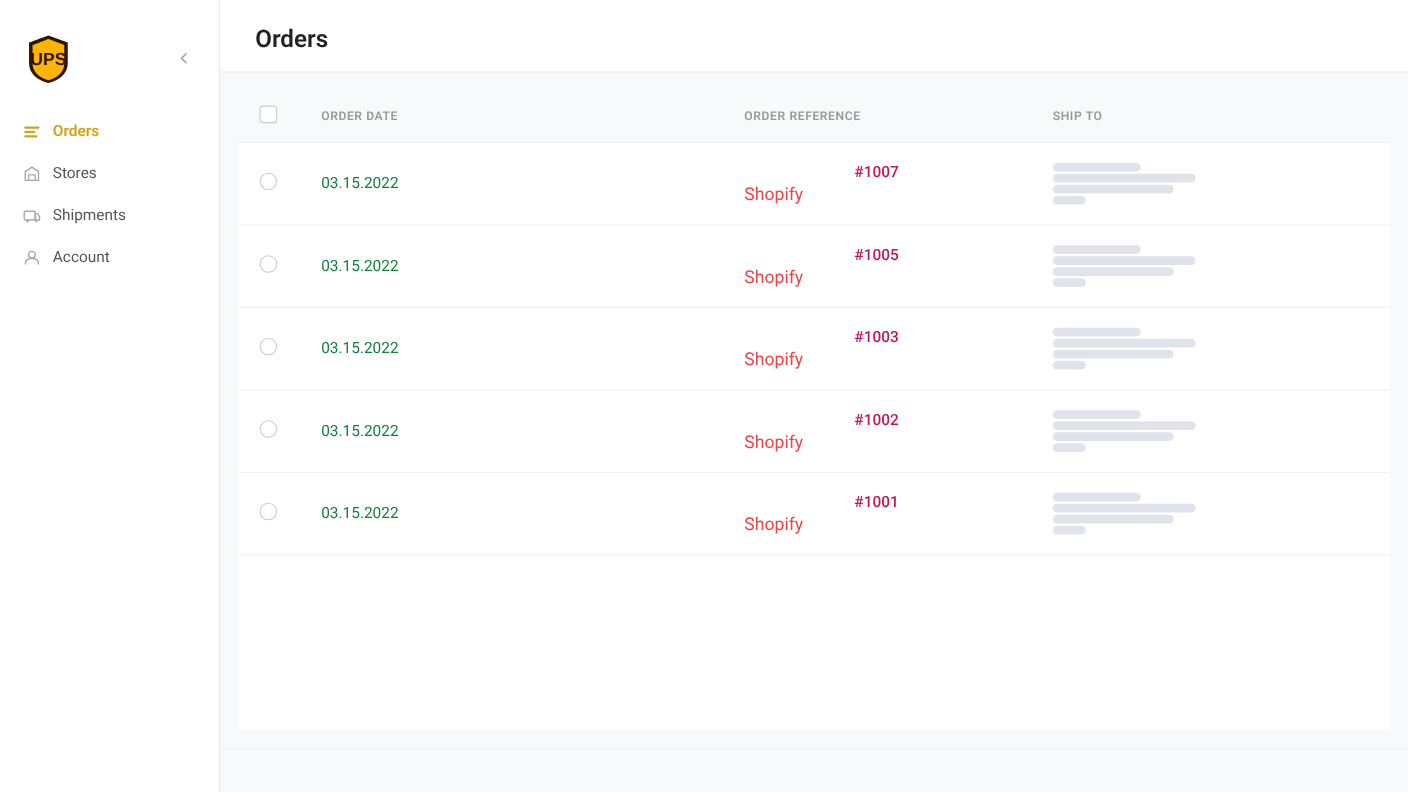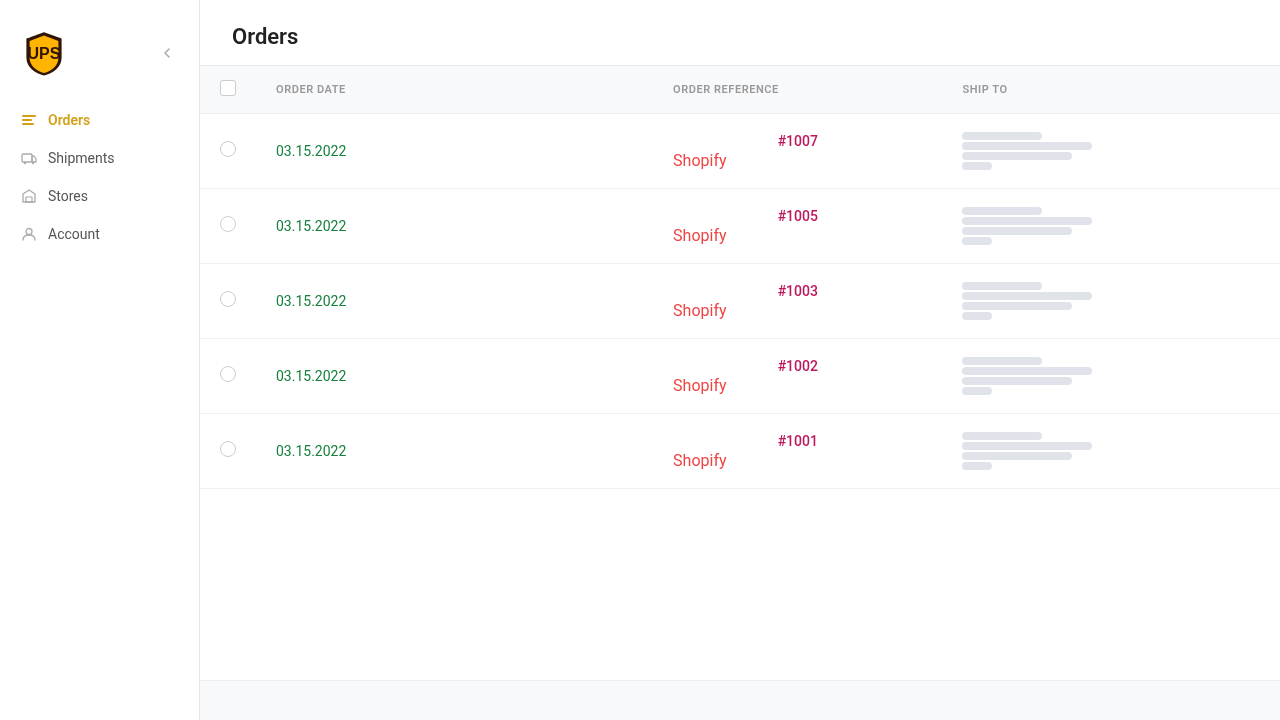--- a/index.html
+++ b/index.html
@@ -97,21 +97,21 @@
     }
     .page-title {
       font-size: 22px;
       font-weight: 600;
       color: #222;
     }
     .table-container {
       flex: 1;
       overflow-y: auto;
       background: #ffffff;
-      margin: 0;
+      margin: 16px;
     }
     .orders-table {
       width: 100%;
       border-collapse: collapse;
     }
     .orders-table thead tr {
       background: #f8f9fb;
       border-bottom: 1px solid #eee;
     }
     .orders-table th {
@@ -217,47 +217,47 @@
 
     <div class="nav-item active">
       <span class="nav-icon">
         <span class="icon-orders">
           <span></span>
             <span></span>
             <span></span>
         </span>
       </span>
       <span>Orders</span>
+    </div>
+
+    <div class="nav-item">
+      <span class="nav-icon">
+        <svg width="16" height="16" viewBox="0 0 16 16" fill="none" xmlns="http://www.w3.org/2000/svg">
+          <path d="M2 6l6-4 6 4v8H2V6z" stroke="#aaa" stroke-width="1.3" stroke-linejoin="round"></path>
+          <rect x="5" y="9" width="6" height="5" rx="0.5" stroke="#aaa" stroke-width="1.2"></rect>
+        </svg>
+      </span>
+      <span>Stores</span>
     </div>
 
     <div class="nav-item">
       <span class="nav-icon">
         <svg width="16" height="16" viewBox="0 0 16 16" fill="none" xmlns="http://www.w3.org/2000/svg">
           <rect x="1" y="4" width="10" height="8" rx="1" stroke="#aaa" stroke-width="1.3"></rect>
           <path d="M11 6h2l2 3v3h-4V6z" stroke="#aaa" stroke-width="1.3" stroke-linejoin="round"></path>
           <circle cx="4" cy="13" r="1.2" fill="#aaa"></circle>
           <circle cx="12" cy="13" r="1.2" fill="#aaa"></circle>
         </svg>
       </span>
       <span>Shipments</span>
     </div>
 
     <div class="nav-item">
       <span class="nav-icon">
         <svg width="16" height="16" viewBox="0 0 16 16" fill="none" xmlns="http://www.w3.org/2000/svg">
-          <path d="M2 6l6-4 6 4v8H2V6z" stroke="#aaa" stroke-width="1.3" stroke-linejoin="round"></path>
-          <rect x="5" y="9" width="6" height="5" rx="0.5" stroke="#aaa" stroke-width="1.2"></rect>
-        </svg>
-      </span>
-      <span>Stores</span>
-    </div>
-
-    <div class="nav-item">
-      <span class="nav-icon">
-        <svg width="16" height="16" viewBox="0 0 16 16" fill="none" xmlns="http://www.w3.org/2000/svg">
           <circle cx="8" cy="5.5" r="3" stroke="#aaa" stroke-width="1.3"></circle>
           <path d="M2 14c0-3.3 2.7-5 6-5s6 1.7 6 5" stroke="#aaa" stroke-width="1.3" stroke-linecap="round"></path>
         </svg>
       </span>
       <span>Account</span>
     </div>
   </nav>
 </aside>
 
 <main class="main-content">

